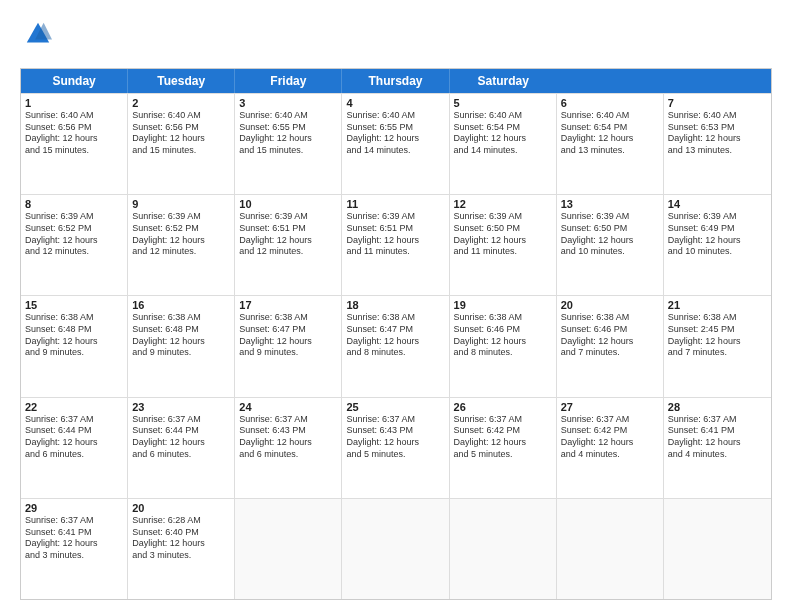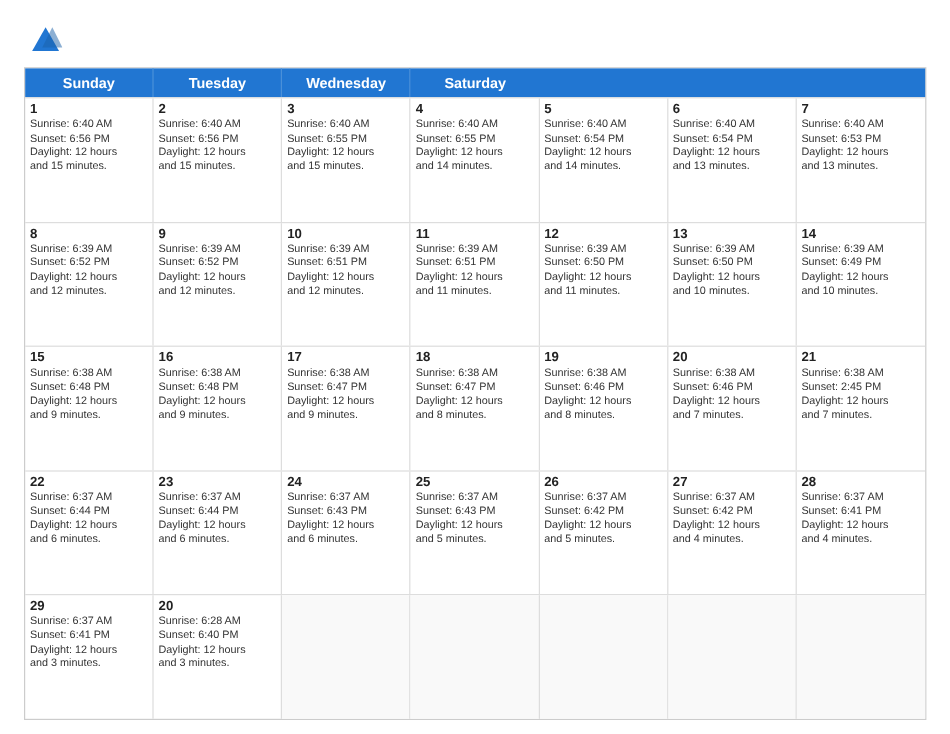--- a/index.html
+++ b/index.html
@@ -60,20 +60,21 @@
     .title-block h2 {
       font-size: 15px;
       font-weight: normal;
       color: #444;
     }
     .calendar {
       flex: 1;
       display: flex;
       flex-direction: column;
       border: 1px solid #ccc;
+      margin-top: 12px;
     }
     .cal-header-row {
       display: grid;
       grid-template-columns: repeat(7, 1fr);
       background: #2176d2;
     }
     .cal-header-cell {
       color: #fff;
       font-size: 12px;
       font-weight: bold;
@@ -134,21 +135,22 @@
     <div class="title-block">
       <h1></h1>
       <h2></h2>
     </div>
   </div>
 
   <div class="calendar">
     <div class="cal-header-row">
     <div class="cal-header-cell">Sunday</div>
         <div class="cal-header-cell">Tuesday</div>
-        <div class="cal-header-cell">Wednesday</div>
+        <div class="cal-header-cell">Friday</div>
+        <div class="cal-header-cell">Thursday</div>
         <div class="cal-header-cell">Saturday</div>
       </div>
     <div class="cal-body">
     <div class="cal-row">
           <div class="cal-cell">
             <span class="day-num">1</span>
             <span class="cell-line">Sunrise: 6:40 AM</span>
             <span class="cell-line">Sunset: 6:56 PM</span>
             <span class="cell-line">Daylight: 12 hours</span>
             <span class="cell-line">and 15 minutes.</span>

